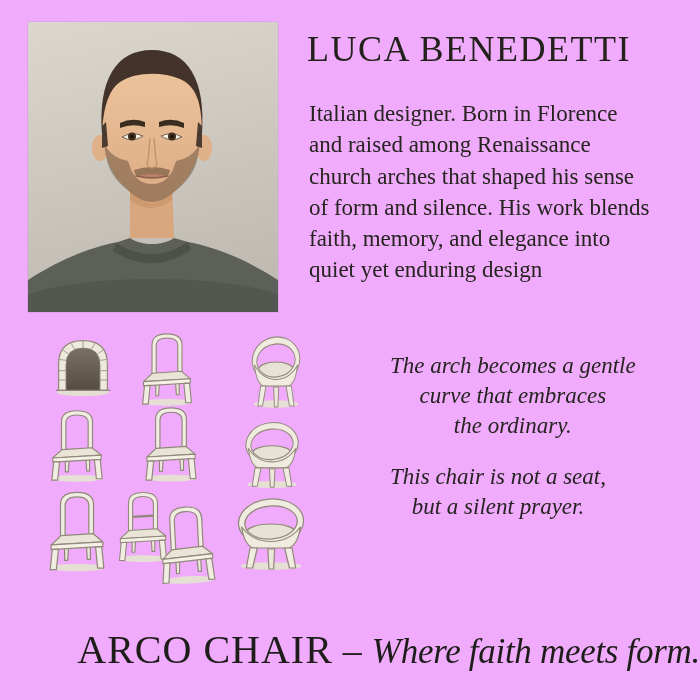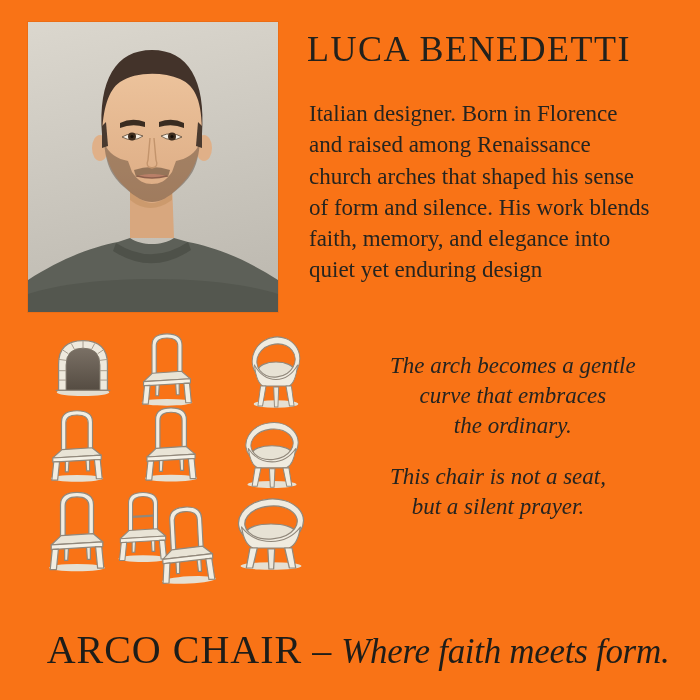--- a/index.html
+++ b/index.html
@@ -1,18 +1,18 @@
 <!DOCTYPE html>
 <html><head>
 <meta charset="utf-8">
 <style>
   html,body{margin:0;padding:0;}
   .canvas{
     position:relative;width:700px;height:700px;overflow:hidden;
-    background:#f97316;
+    background:#f0abfc;
     font-family:"Liberation Serif", serif;
     color:#23211c;
   }
   
   .photo{
     position:absolute;left:28px;top:22px;width:250px;height:290px;
     outline:1px solid rgba(0,0,0,0.05);
   }
   .photo svg{display:block;width:100%;height:100%;}
   
@@ -29,21 +29,21 @@
   
   .quote{
     position:absolute;left:390px;
     font-style:italic;font-size:23px;line-height:30px;color:#262420;text-align:center;
   }
   .quote div{white-space:nowrap;}
   .quote-1{top:351px;}
   .quote-2{top:462px;}
   
   .footer{
-    position:absolute;left:0;right:0;top:626px;text-align:center;
+    position:absolute;left:0;right:0;top:626px;text-align:right;
     white-space:nowrap;color:#1e1d19;margin-left:16px;
   }
   .footer .product{font-size:40px;letter-spacing:1px;}
   .footer .dash{font-size:38px;margin:0 10px;}
   .footer .tagline{font-size:35px;font-style:italic;letter-spacing:-0.3px;}
   
   .sk{position:absolute;}
   .sk svg{display:block;width:100%;height:100%;overflow:visible;}
   .sk-arch   {left:52px; top:333px;width:62px;height:66px;}
   .sk-chair1 {left:137px;top:330px;width:60px;height:77px;}

